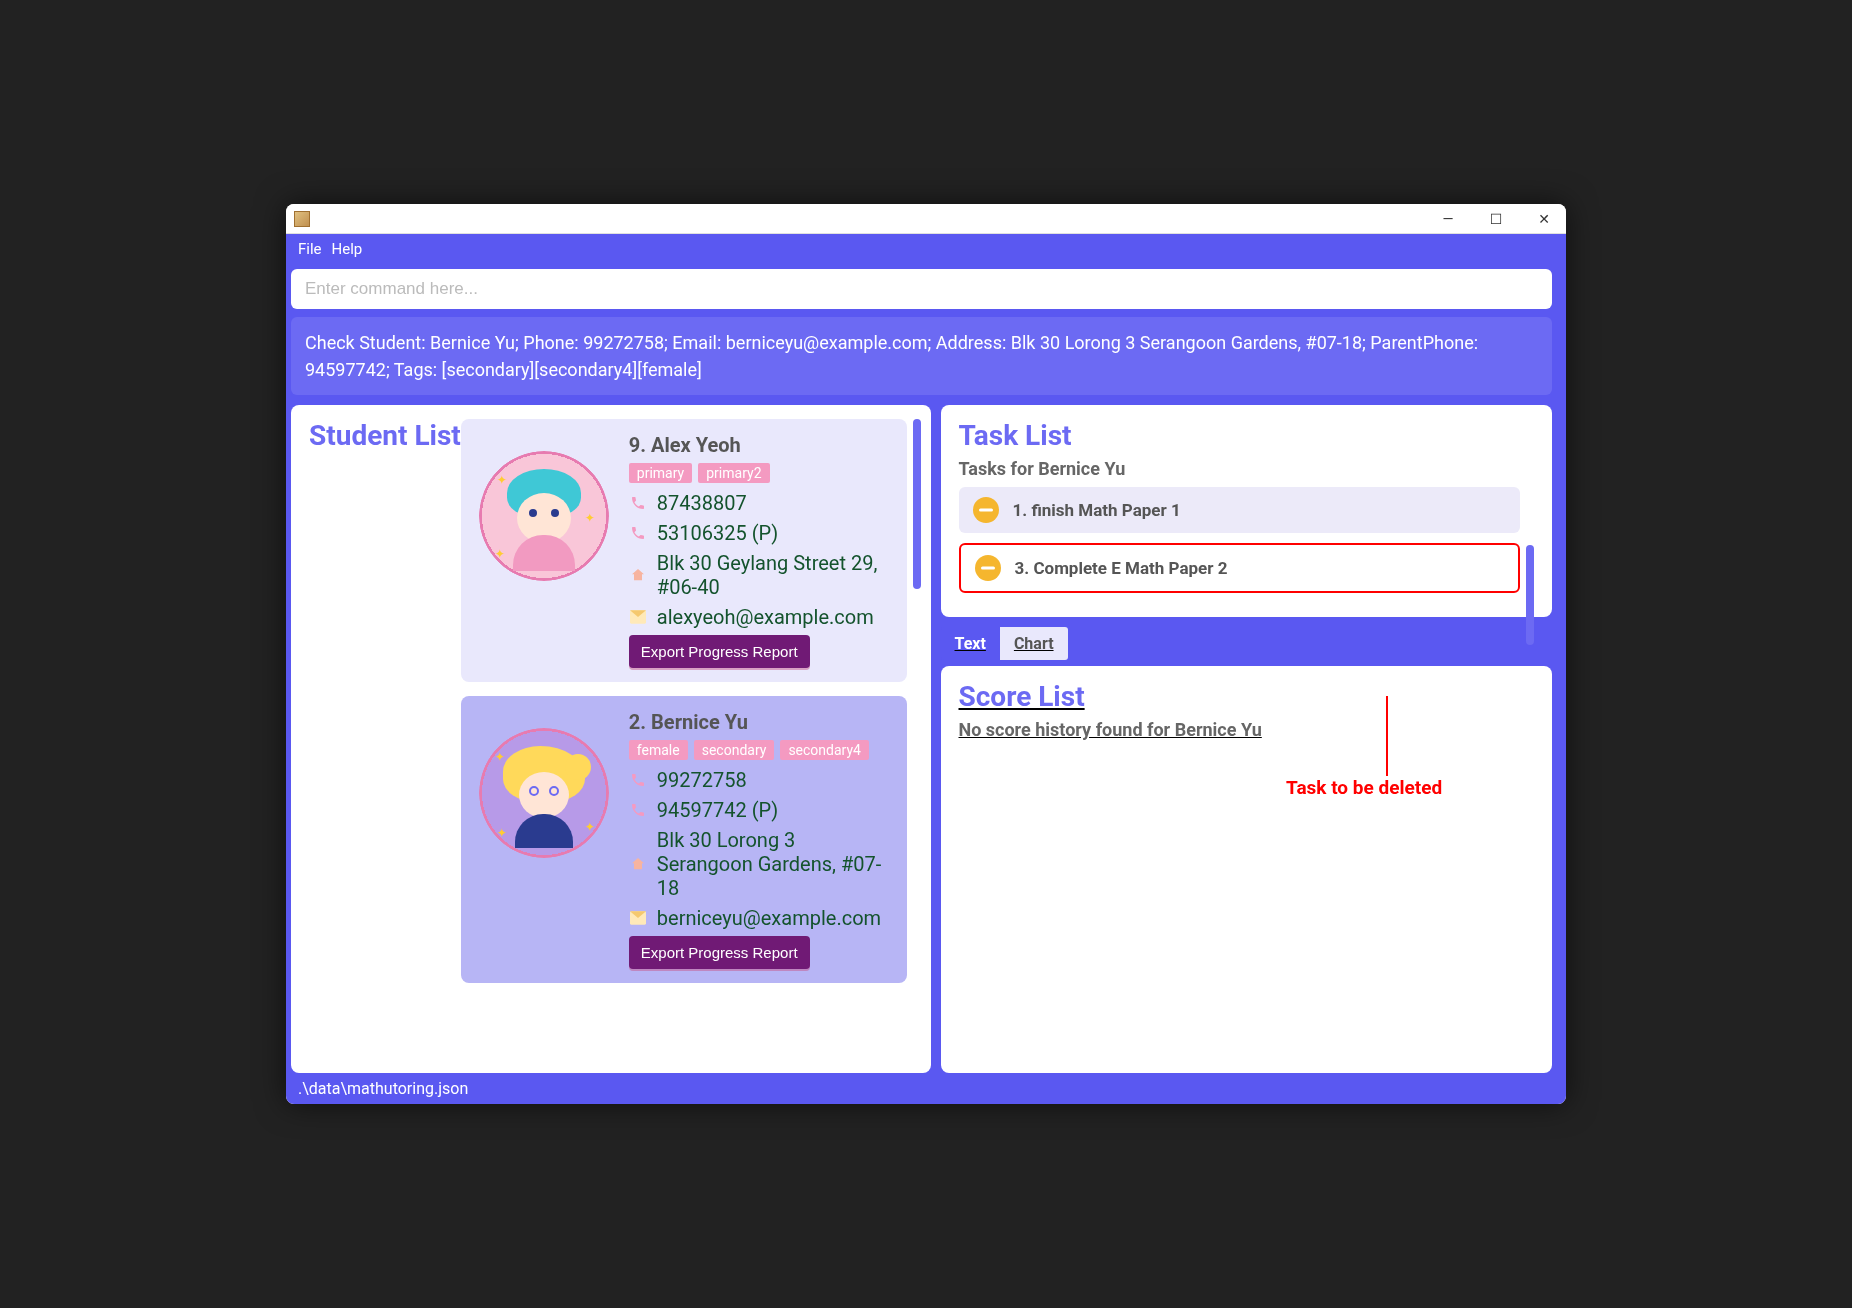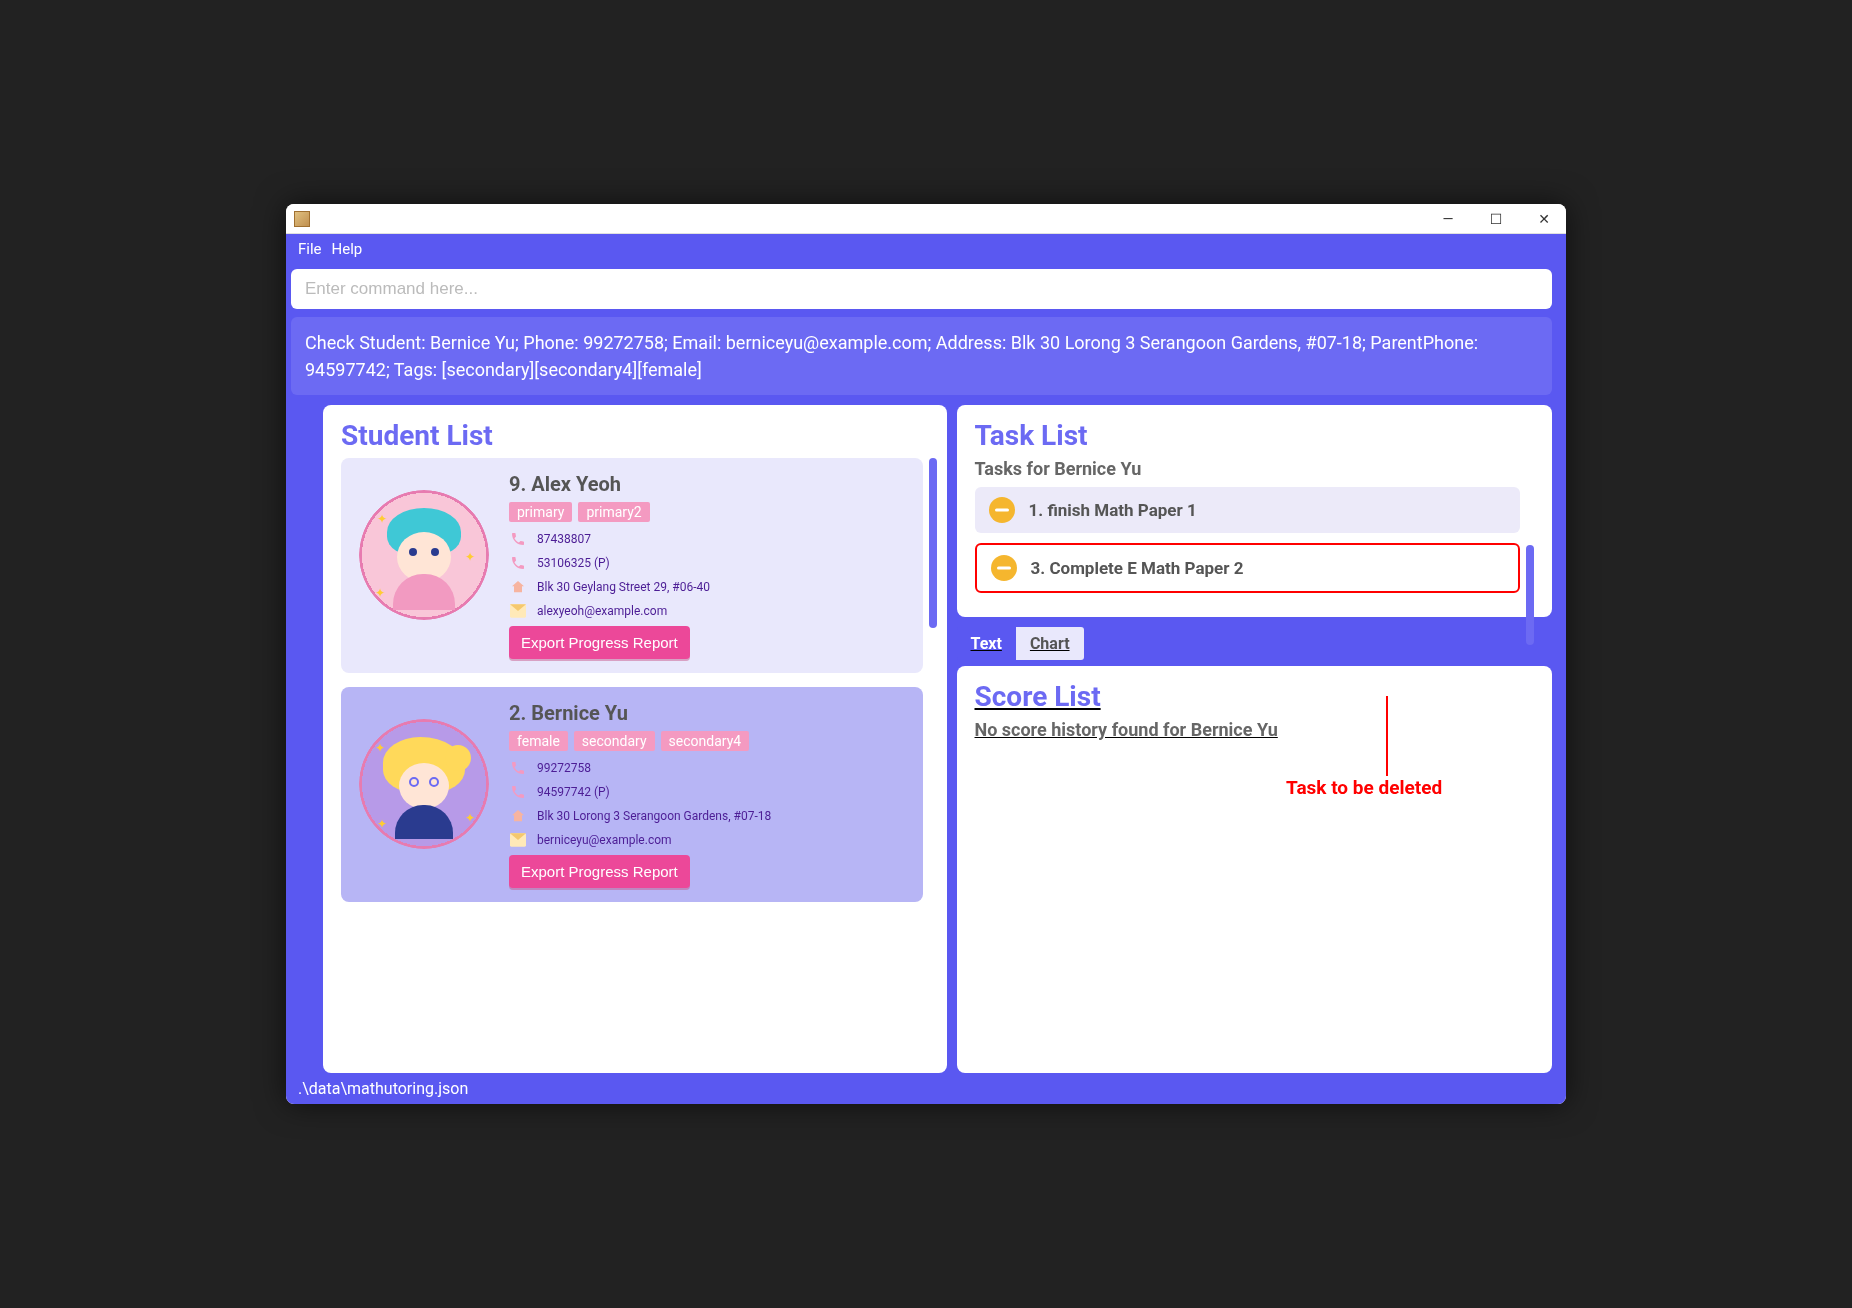--- a/index.html
+++ b/index.html
@@ -84,22 +84,21 @@
     gap: 10px;
     overflow: hidden;
   }
   .panel-left {
     background: #fff;
     border-radius: 8px;
     flex: 1;
     padding: 14px 10px 14px 18px;
     overflow: hidden;
     display: flex;
-    flex-direction: column;
-    margin-left: 32px;
+    flex-direction: row;
   }
   .panel-right {
     flex: 1;
     display: flex;
     flex-direction: column;
     gap: 10px;
     overflow: hidden;
   }
   .task-panel, .score-panel {
     background: #fff;
@@ -167,27 +166,27 @@
     background: #f49ac1;
     color: #fff;
     font-size: 14px;
     padding: 2px 8px;
     border-radius: 2px;
   }
   .info-row {
     display: flex;
     align-items: center;
     gap: 10px;
-    color: #4c1d95;
-    font-size: 12px;
+    color: #14532d;
+    font-size: 20px;
     margin-bottom: 6px;
   }
   .info-row .ic { width: 18px; height: 18px; flex-shrink: 0; display:inline-flex; align-items:center; justify-content:center; }
   .export-btn {
-    background: #ec4899;
+    background: #701a75;
     color: #fff;
     border: none;
     padding: 8px 12px;
     border-radius: 4px;
     font-size: 15px;
     cursor: pointer;
     box-shadow: 0 2px 0 rgba(200,90,140,0.5);
   }
   .task-item {
     border-radius: 6px;

